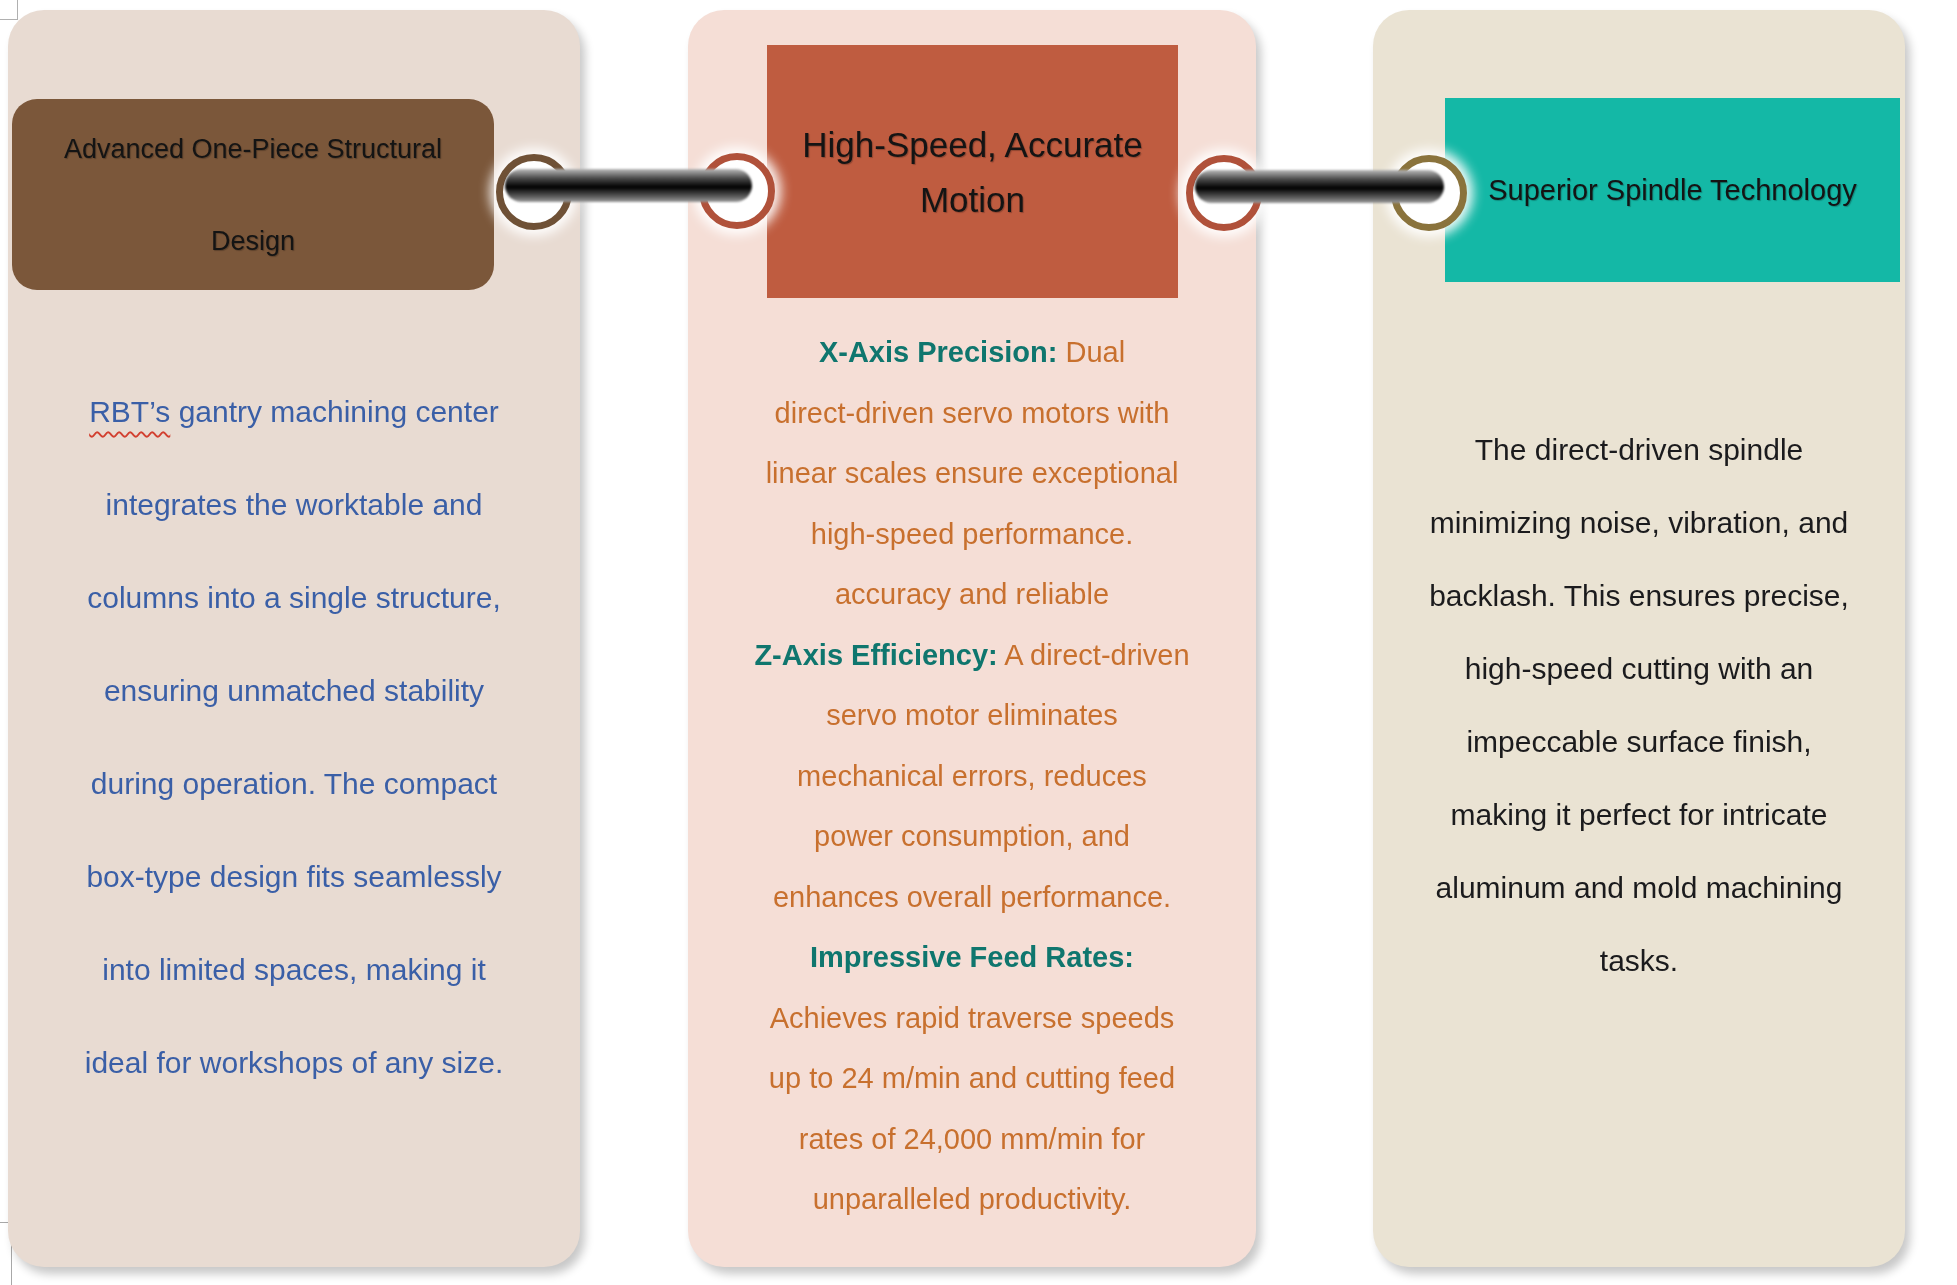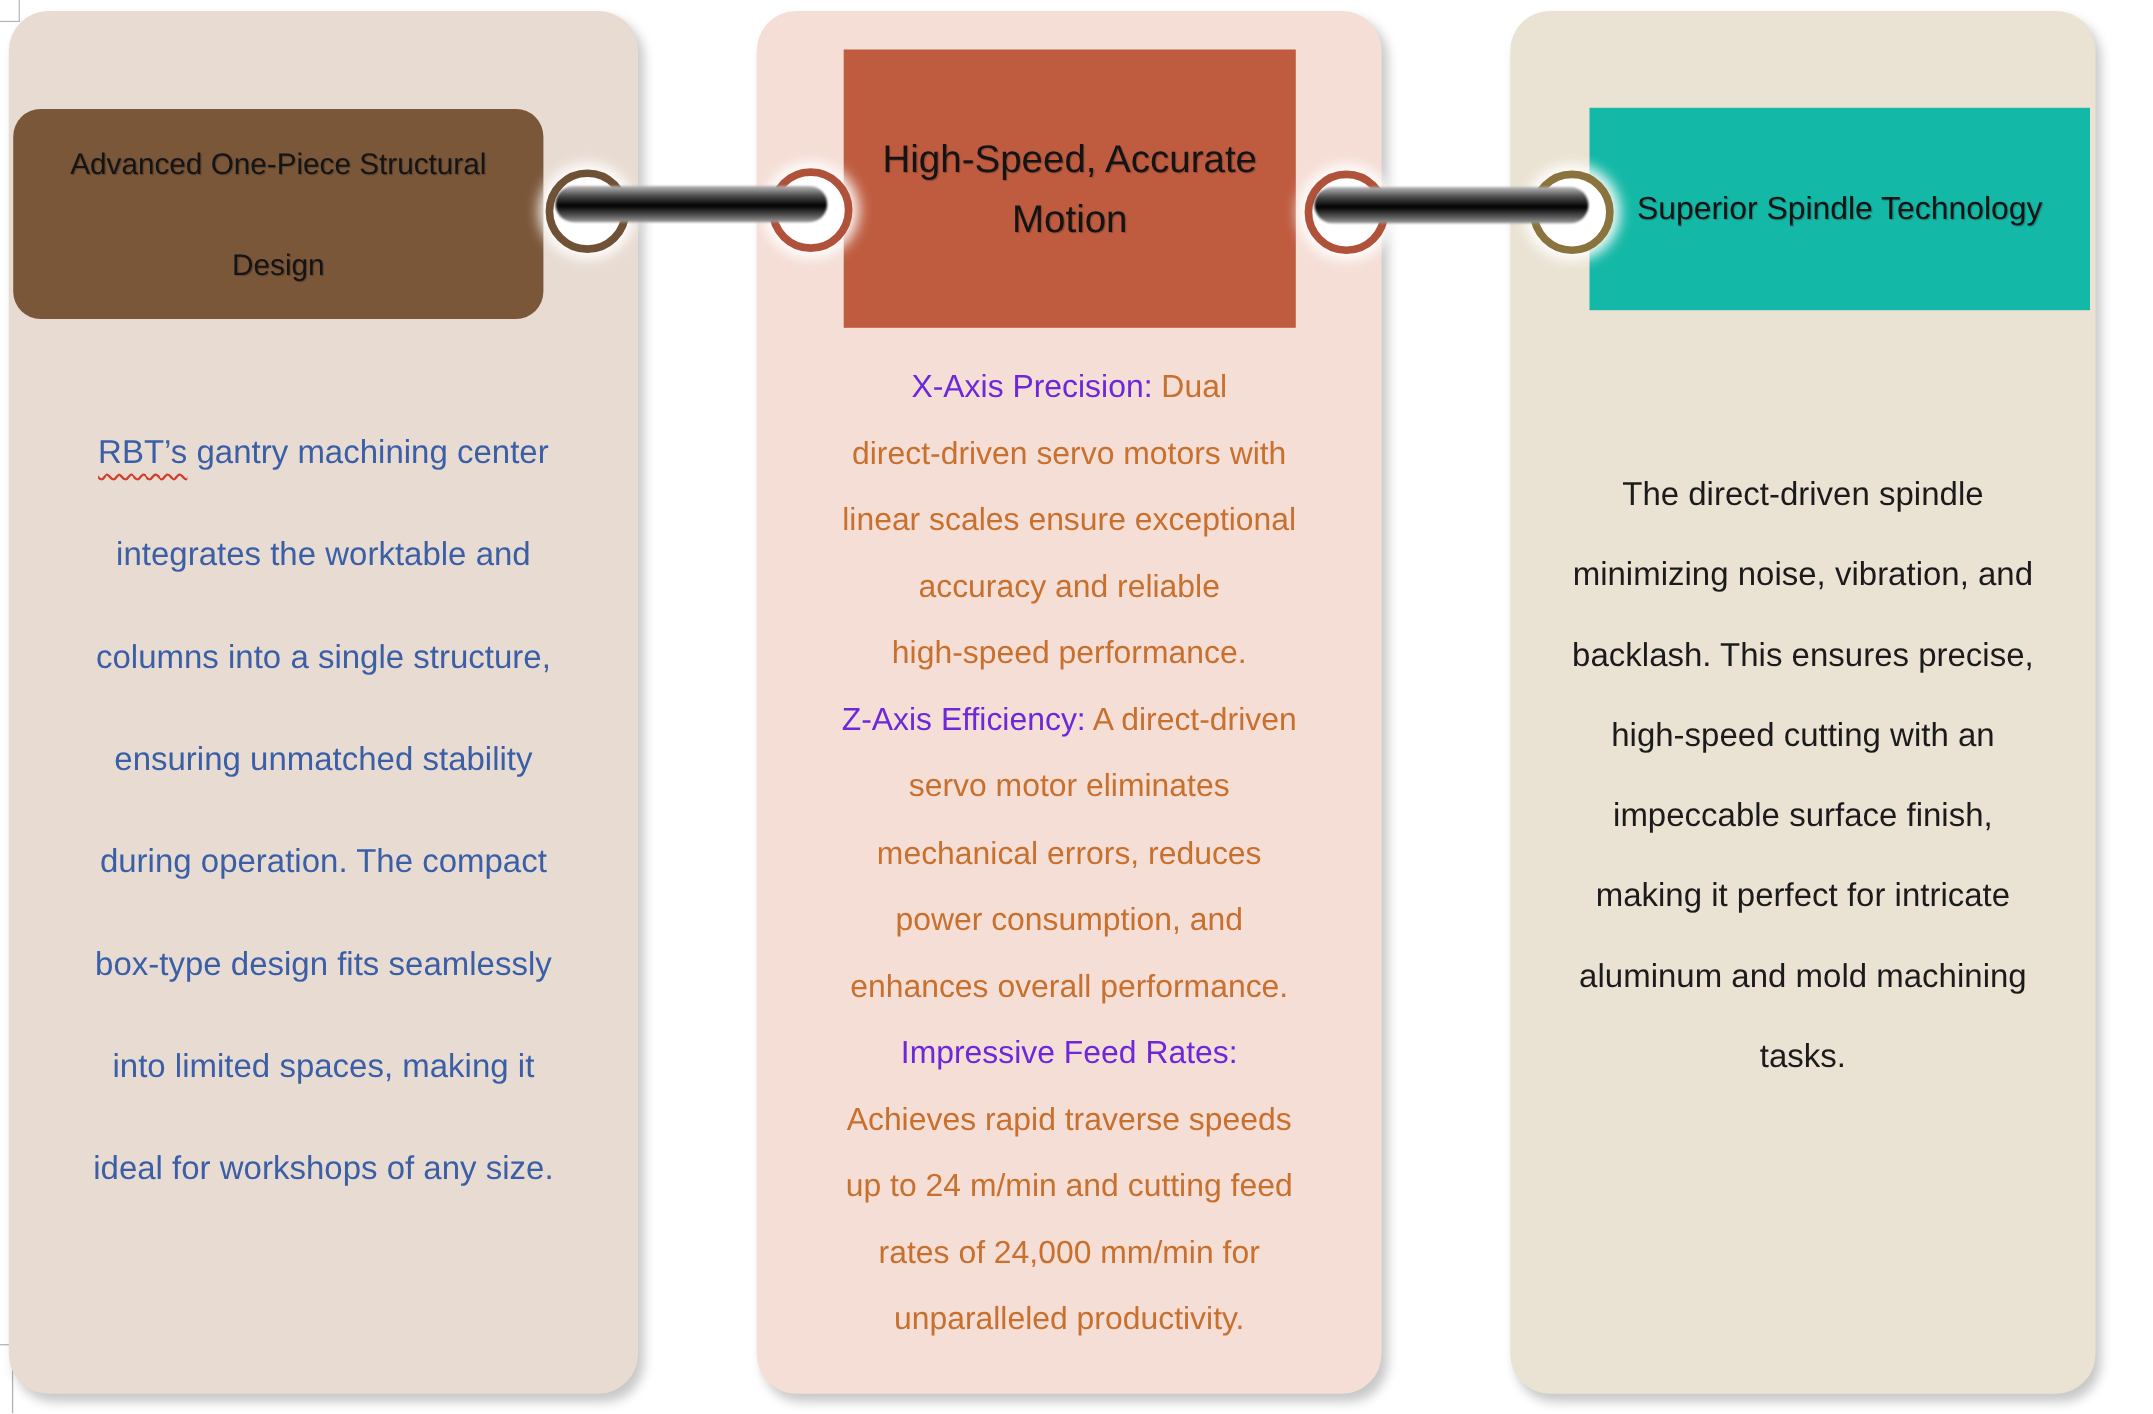--- a/index.html
+++ b/index.html
@@ -31,21 +31,21 @@
         font-size:29px;line-height:92px;}
 
   .body-text{
     position:absolute;left:0;right:0;text-align:center;z-index:2;
   }
   .body1{top:355px;padding:0 10px;font-size:30px;line-height:93px;color:#3a5fa7;}
   .body2{top:312px;padding:0 8px;font-size:29px;line-height:60.5px;color:#c8702e;}
   .body3{top:403px;padding:0 8px;font-size:30px;line-height:73px;color:#1b1b1d;}
 
   .tline{white-space:nowrap;}
-  .seg-bold{font-weight:400;color:#6d28d9;}
+  .seg-bold{font-weight:700;color:#0f766e;}
   .seg-wavy{
     text-decoration-line:underline;
     text-decoration-style:wavy;
     text-decoration-color:#d23f2f;
     text-decoration-thickness:2px;
     text-underline-offset:9px;
     text-decoration-skip-ink:none;
   }
 
   
@@ -99,22 +99,22 @@
 
 <div class="card card2">
   <div class="hdr hdr2">
       <div class="tline"><span>High-Speed, Accurate</span></div>
       <div class="tline"><span>Motion</span></div>
     </div>
   <div class="body-text body2">
       <div class="tline"><span class="seg-bold">X-Axis Precision:</span><span> Dual</span></div>
       <div class="tline"><span>direct-driven servo motors with</span></div>
       <div class="tline"><span>linear scales ensure exceptional</span></div>
+      <div class="tline"><span>high-speed performance.</span></div>
       <div class="tline"><span>accuracy and reliable</span></div>
-      <div class="tline"><span>high-speed performance.</span></div>
       <div class="tline"><span class="seg-bold">Z-Axis Efficiency:</span><span> A direct-driven</span></div>
       <div class="tline"><span>servo motor eliminates</span></div>
       <div class="tline"><span>mechanical errors, reduces</span></div>
       <div class="tline"><span>power consumption, and</span></div>
       <div class="tline"><span>enhances overall performance.</span></div>
       <div class="tline"><span class="seg-bold">Impressive Feed Rates:</span></div>
       <div class="tline"><span>Achieves rapid traverse speeds</span></div>
       <div class="tline"><span>up to 24 m/min and cutting feed</span></div>
       <div class="tline"><span>rates of 24,000 mm/min for</span></div>
       <div class="tline"><span>unparalleled productivity.</span></div>

